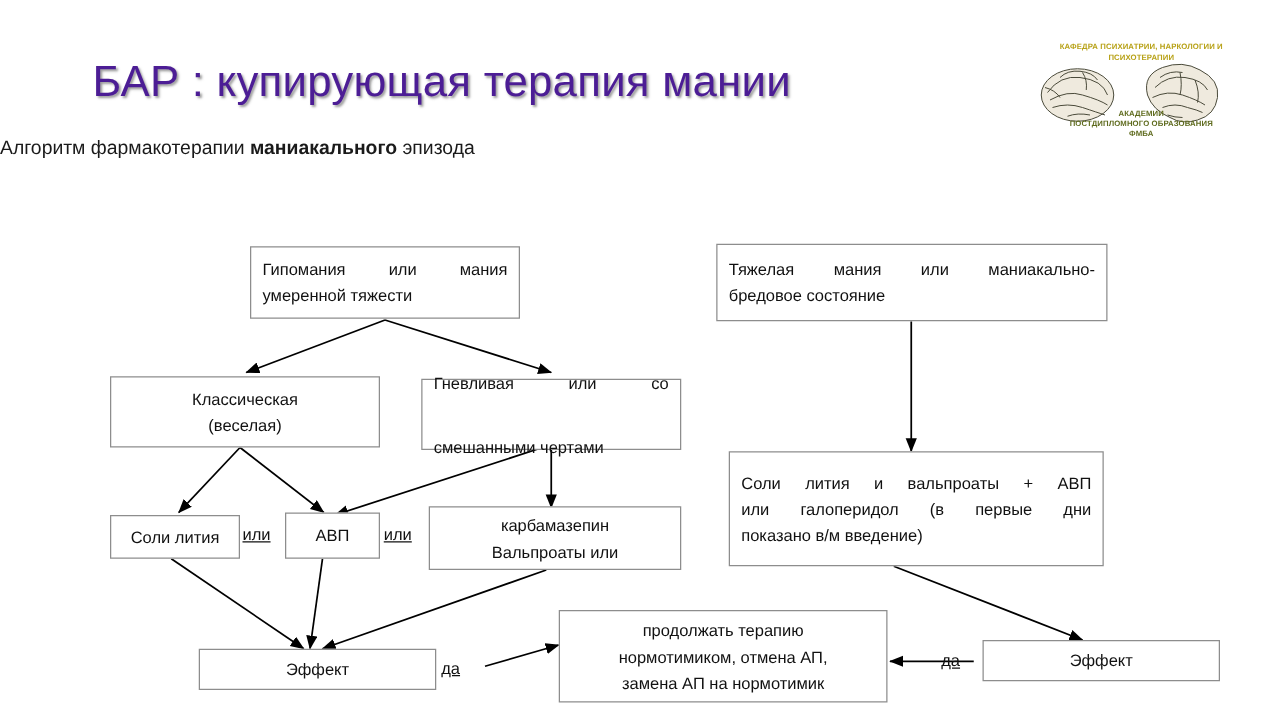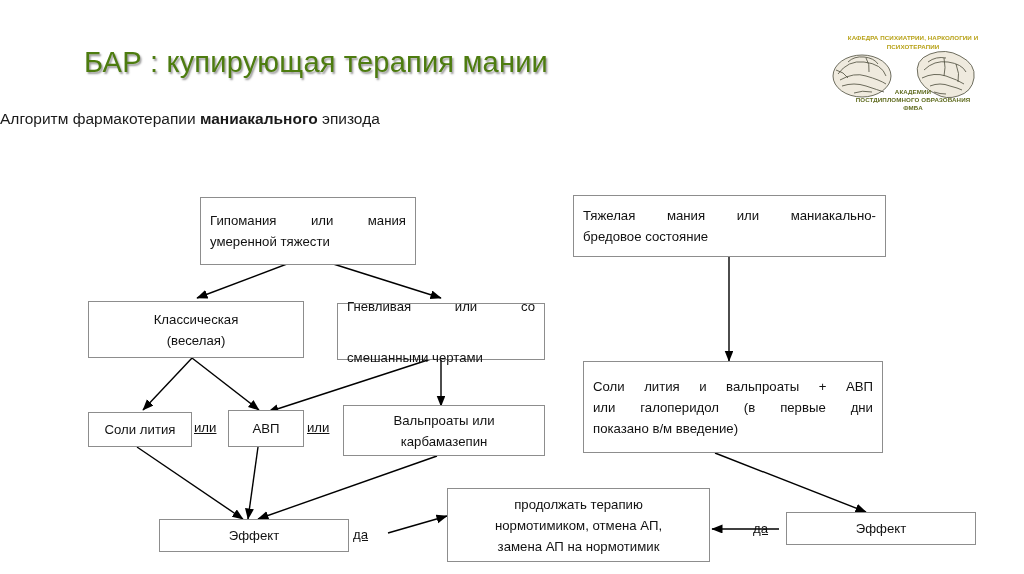--- a/index.html
+++ b/index.html
@@ -18,27 +18,27 @@
   #slide {
     position: absolute;
     left: 0; top: 0;
     width: 1024px;
     height: 574px;
   }
 
   
   #title {
     position: absolute;
-    left: 84px;
+    left: 74px;
     top: 46px;
-    font-size: 29px;
+    font-size: 35px;
     font-weight: 400;
     letter-spacing: 0.2px;
     white-space: nowrap;
-    color: #4d7c0f;
+    color: #4c1d95;
     text-shadow: 1.5px 1.5px 2px rgba(120,120,120,0.75);
   }
 
   
   #logo {
     position: absolute;
     left: 818px;
     top: 32px;
     width: 190px;
     height: 82px;
@@ -186,21 +186,21 @@
       <path d="M437,456 L258,519"></path>
 
       <path d="M388,533 L447,516"></path>
 
       <path d="M715,453 L866,512"></path>
 
       <path d="M779,529 L712,529"></path>
     </g>
   </svg>
 
-  <div class="box justify" style="left:200px; top:197px; width:216px; height:68px;">
+  <div class="box justify" style="left:200px; top:197px; width:216px; height:58px;">
     <span class="ln">Гипомания или мания</span>
     <span class="ln last">умеренной тяжести</span>
   </div>
 
   <div class="box justify" style="left:573px; top:195px; width:313px; height:62px;">
     <span class="ln">Тяжелая мания или маниакально-</span>
     <span class="ln last">бредовое состояние</span>
   </div>
 
   <div class="box center" style="left:88px; top:301px; width:216px; height:57px;">
@@ -219,22 +219,22 @@
 
   <div class="conn-word" style="left:194px; top:420px;">или</div>
 
   <div class="box center" style="left:228px; top:410px; width:76px; height:37px;">
     <span class="ln">АВП</span>
   </div>
 
   <div class="conn-word" style="left:307px; top:420px;">или</div>
 
   <div class="box center" style="left:343px; top:405px; width:202px; height:51px;">
+    <span class="ln">карбамазепин</span>
     <span class="ln">Вальпроаты или</span>
-    <span class="ln">карбамазепин</span>
   </div>
 
   <div class="box justify" style="left:583px; top:361px; width:300px; height:92px;">
     <span class="ln">Соли лития и вальпроаты + АВП</span>
     <span class="ln">или галоперидол (в первые дни</span>
     <span class="ln last">показано в/м введение)</span>
   </div>
 
   <div class="box center" style="left:159px; top:519px; width:190px; height:33px;">
     <span class="ln">Эффект</span>

